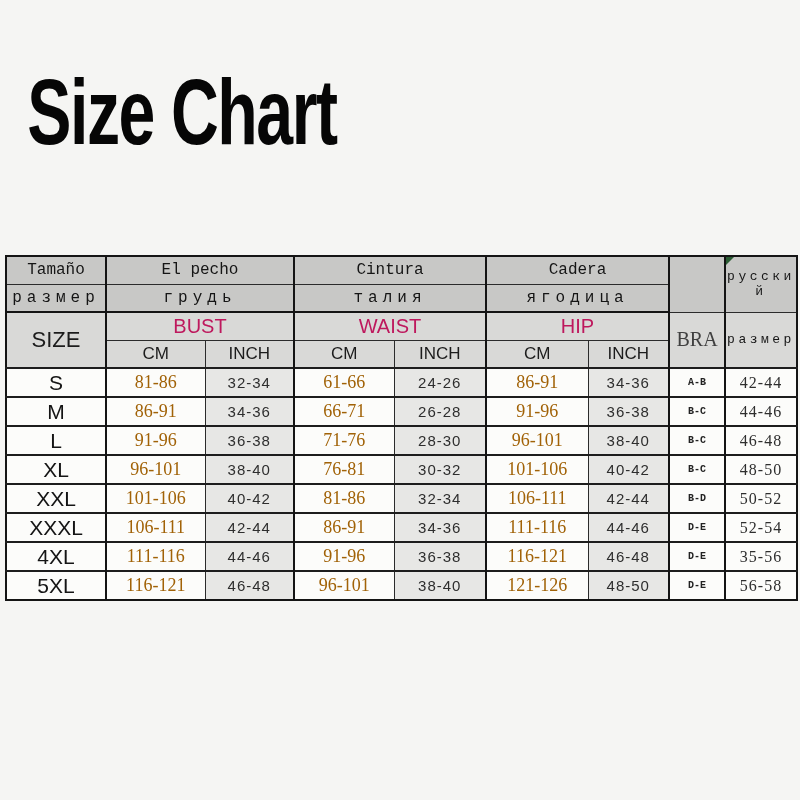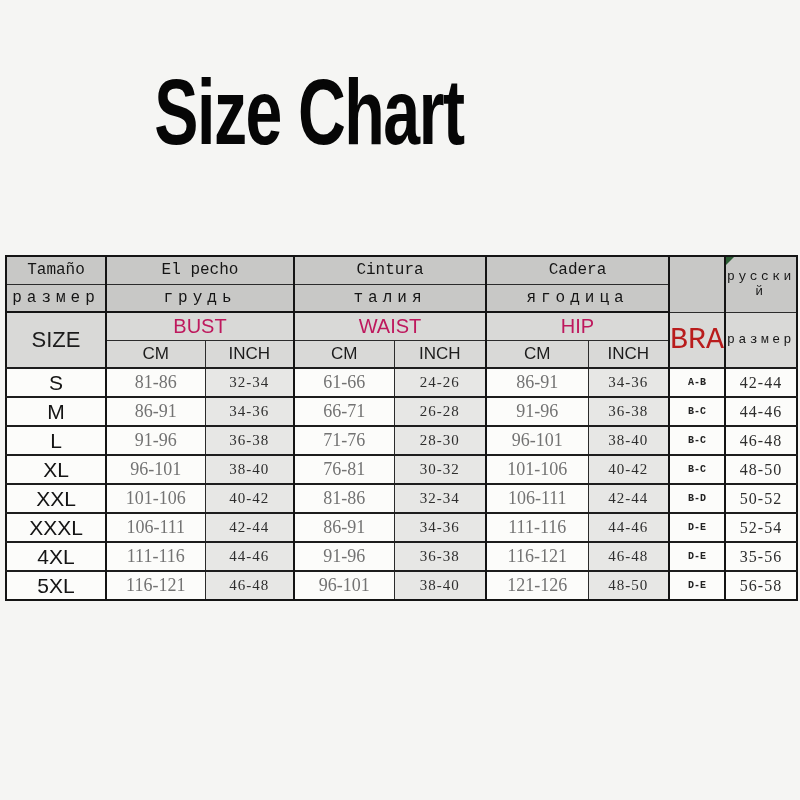--- a/index.html
+++ b/index.html
@@ -6,21 +6,21 @@
   body{
     width:800px;height:800px;
     background:#f5f5f3;
     font-family:"Liberation Sans",sans-serif;
     position:relative;
     overflow:hidden;
   }
   
   .title-wrap{
     position:absolute;top:66px;left:0;width:684px;
-    text-align:center;
+    text-align:left;
   }
   .title-wrap h1{
     margin:0;
     display:inline-block;
     font-family:"Liberation Sans",sans-serif;
     font-weight:bold;
     font-size:92px;
     line-height:1.0;
     color:#060606;
     letter-spacing:-2px;
@@ -54,30 +54,30 @@
   .bg-mid{background:#d9d9d7;}
   .bg-cell{background:#fcfcfa;}
   .bg-inch{background:#e7e7e5;}
 
   
   .f-es{font-family:"Liberation Mono",monospace;font-weight:normal;font-size:16px;color:#151515;}
   .f-ru{font-family:"Liberation Mono",monospace;font-size:16px;letter-spacing:5px;color:#151515;}
   .f-h-sans{font-family:Liberation Sans, sans-serif;font-size:20px;color:#be185d;}
   .f-size-head{font-family:"Liberation Sans",sans-serif;font-size:22px;color:#1c1c1c;}
   .f-unit{font-family:"Liberation Sans",sans-serif;font-size:17px;color:#1c1c1c;}
-  .f-bra-head{font-family:Liberation Mono, monospace;font-size:30px;color:#b91c1c;}
+  .f-bra-head{font-family:Liberation Serif, serif;font-size:20px;color:#404040;}
   .f-rucol{
     font-family:"Liberation Mono",monospace;font-weight:normal;font-size:13px;
     letter-spacing:3.5px;line-height:1.2;color:#161616;
     word-break:break-all;text-align:left;vertical-align:top;
     padding:4px 0 0 6px;
   }
   .f-sizeval{font-family:"Liberation Sans",sans-serif;font-size:21px;color:#141414;}
-  .f-cmval{font-family:"Liberation Serif",serif;font-size:18px;color:#737373;}
-  .f-inval{font-family:Liberation Serif, serif;font-size:15px;letter-spacing:1px;color:#2e2e2e;}
+  .f-cmval{font-family:"Liberation Serif",serif;font-size:18px;color:#a16207;}
+  .f-inval{font-family:Liberation Sans, sans-serif;font-size:15px;letter-spacing:1px;color:#2e2e2e;}
   .f-brav{font-family:"Liberation Mono",monospace;font-size:10px;color:#222;font-weight:bold;}
   .f-ruval{font-family:"Liberation Serif",serif;font-size:16px;letter-spacing:1px;color:#2e2e2e;}
 
   
   .corner-flag{
     position:absolute;left:0;top:0;width:0;height:0;
     border-left:8px solid #2a5c33;
     border-bottom:8px solid transparent;
   }
   td.rel{position:relative;}

